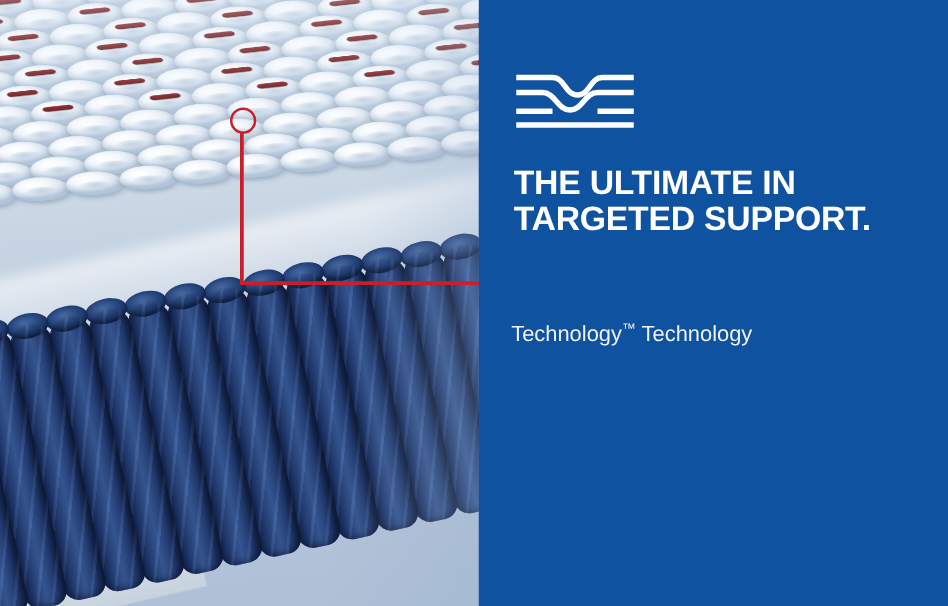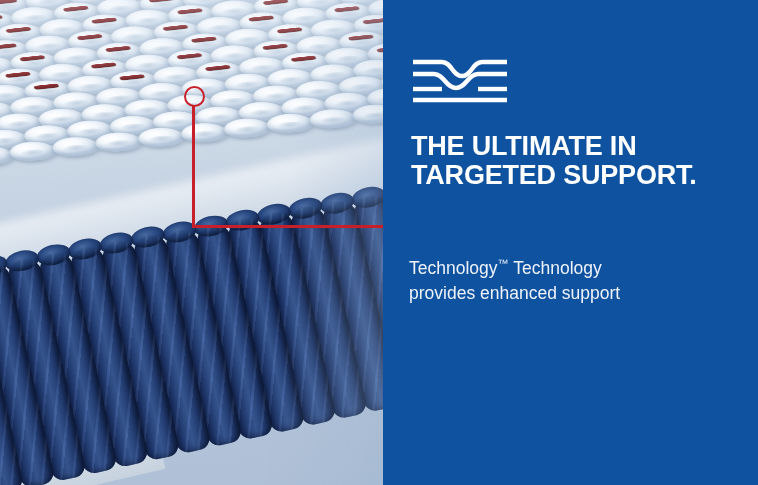--- a/index.html
+++ b/index.html
@@ -450,16 +450,15 @@
     </svg>
   </div>
 
   <div id="headline">
     <span class="hl-line">THE ULTIMATE IN</span>
     <span class="hl-line">TARGETED SUPPORT.</span>
   </div>
 
   <div id="body-copy">
     <span class="bc-line"><span>Technology</span><span class="tm">™</span><span> Technology</span></span>
-    <span class="bc-line">provides enhanced support</span>
   </div>
 
 </div>
 
 </body></html>

